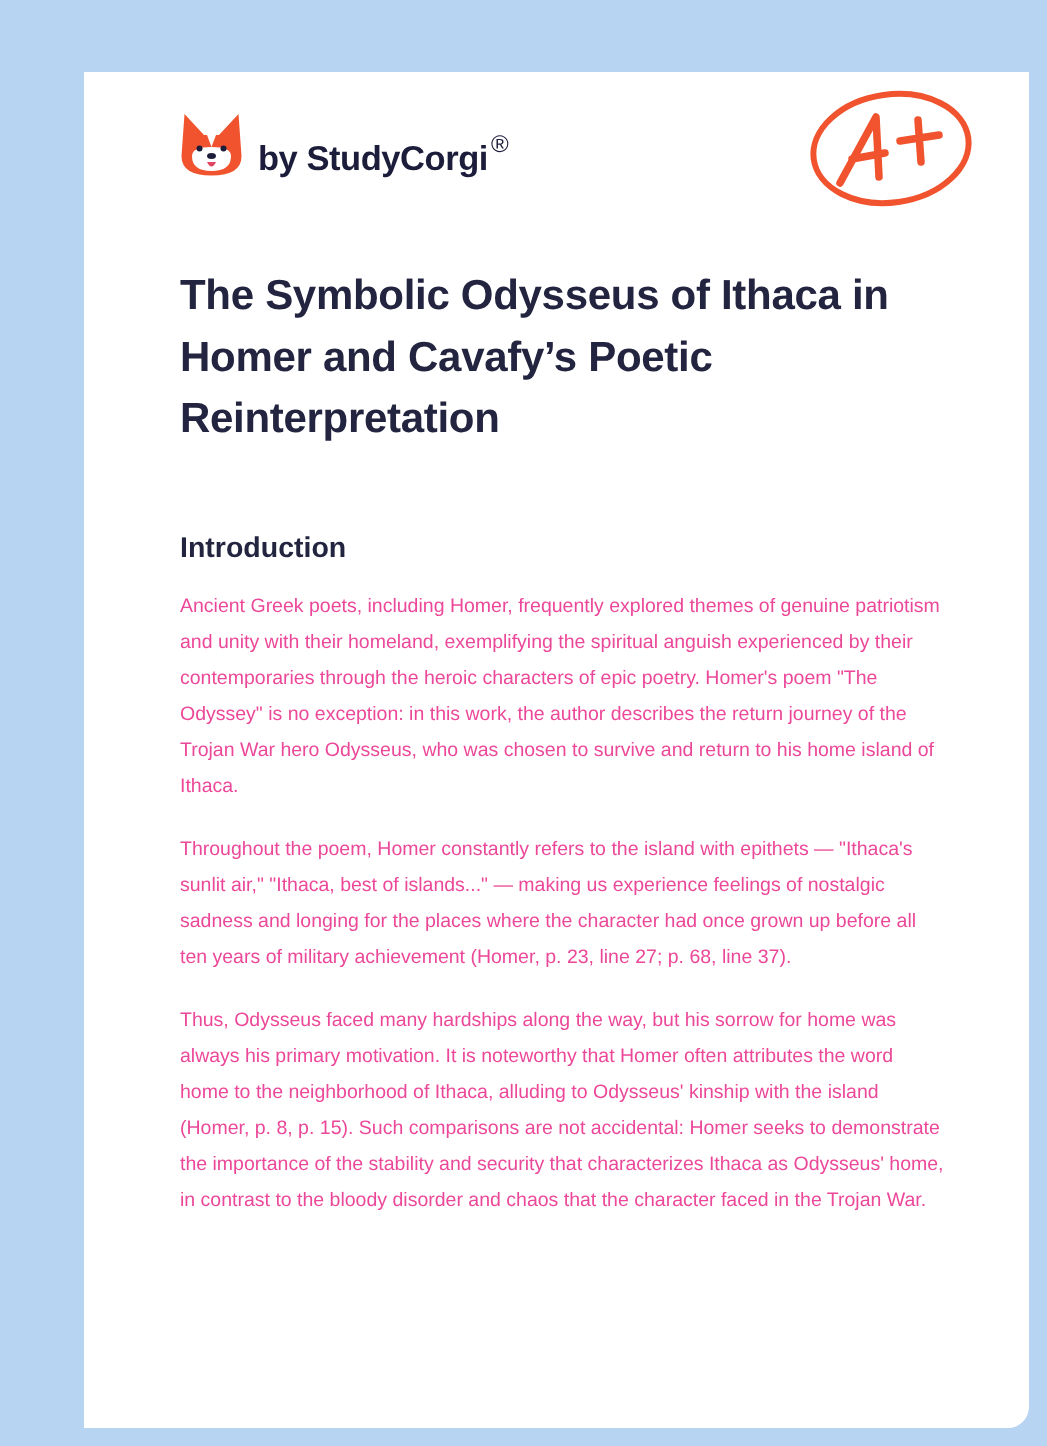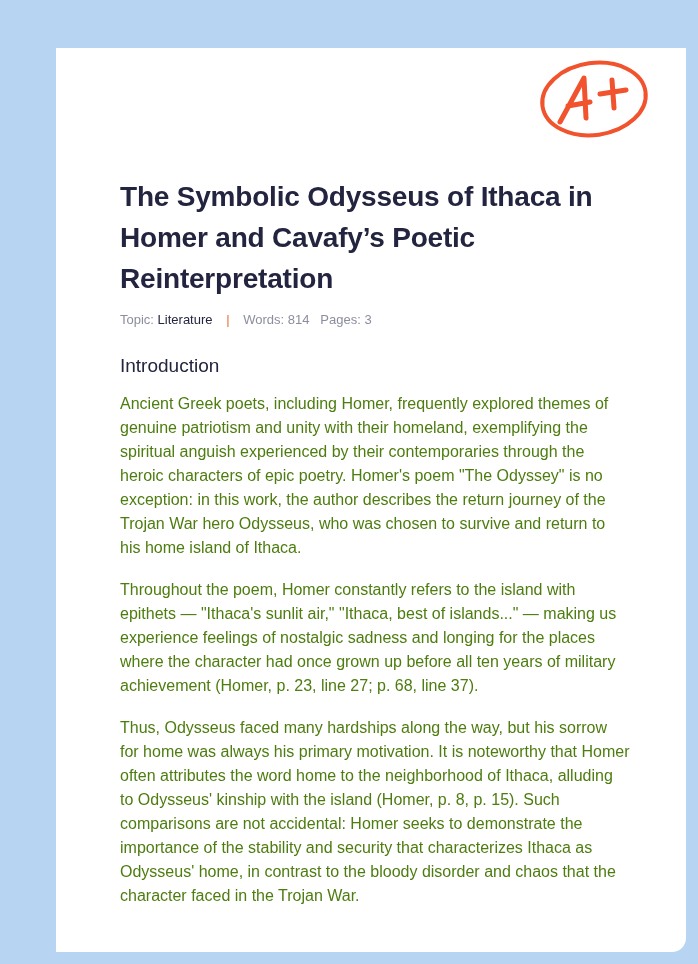--- a/index.html
+++ b/index.html
@@ -25,50 +25,52 @@
     h1 {
       position: absolute; left: 64px; top: 128px; margin: 0;
       width: 520px; font-size: 28px; line-height: 41px; font-weight: 700;
       color: #23243f; letter-spacing: -0.2px;
     }
     .meta { position: absolute; left: 64px; top: 264px; font-size: 13px; color: #8c8e9e; }
     .meta .val { color: #23243f; }
     .meta .sep { color: #e0703f; margin: 0 10px; }
     h2 {
       position: absolute; left: 64px; top: 307px; margin: 0;
-      font-size: 19px; font-weight: 400; color: #23243f;
+      font-size: 19px; font-weight: 700; color: #23243f;
     }
     .content { position: absolute; left: 64px; top: 344px; width: 510px; }
     .content p {
-      margin: 0 0 18px 0; font-size: 16px; line-height: 24px; color: #4d7c0f;
+      margin: 0 0 18px 0; font-size: 13px; line-height: 24px; color: #ec4899;
     }
   </style>
 </head>
 <body>
 
 <div class="card">
+  <div class="logo">
+    <svg width="42" height="46" viewBox="0 0 42 46">
+      <path d="M3 2 L16 16 L26 16 L39 2 L41 30 Q41 43 21 43 Q1 43 1 30 Z" fill="#f0532d"></path>
+      <path d="M8 30 Q8 24 21 24 Q34 24 34 30 Q34 40 21 40 Q8 40 8 30 Z" fill="#ffffff"></path>
+      <path d="M18 16 L21 24 L24 16 Z" fill="#ffffff"></path>
+      <circle cx="13" cy="25" r="2" fill="#1c1d3b"></circle>
+      <circle cx="29" cy="25" r="2" fill="#1c1d3b"></circle>
+      <ellipse cx="21" cy="30" rx="3" ry="2" fill="#1c1d3b"></ellipse>
+      <path d="M18 34 Q21 40 24 34 Z" fill="#e0465f"></path>
+    </svg>
+    <span class="logo-text"><span>by StudyCorgi</span><span class="reg">®</span></span>
+  </div>
 
   <svg class="aplus" width="112" height="84" viewBox="0 0 112 84">
     <ellipse cx="56" cy="43" rx="52" ry="36" fill="none" stroke="#f0532d" stroke-width="4" transform="rotate(-8 56 43)"></ellipse>
     <path d="M22 66 L46 22 L48 62 M30 50 L52 46" fill="none" stroke="#f0532d" stroke-width="5" stroke-linecap="round" stroke-linejoin="round"></path>
     <path d="M62 38 L88 34 M74 24 L76 52" fill="none" stroke="#f0532d" stroke-width="5" stroke-linecap="round"></path>
   </svg>
 
   <h1>The Symbolic Odysseus of Ithaca in Homer and Cavafy’s Poetic Reinterpretation</h1>
 
-  <div class="meta">
-    <span>Topic:</span>
-    <span class="val">Literature</span>
-    <span class="sep">|</span>
-    <span>Words:</span>
-    <span>814</span>
-    &nbsp;
-    <span>Pages:</span>
-    <span>3</span>
-  </div>
 
   <h2>Introduction</h2>
 
   <div class="content">
     <p>Ancient Greek poets, including Homer, frequently explored themes of genuine patriotism and unity with their homeland, exemplifying the spiritual anguish experienced by their contemporaries through the heroic characters of epic poetry. Homer's poem "The Odyssey" is no exception: in this work, the author describes the return journey of the Trojan War hero Odysseus, who was chosen to survive and return to his home island of Ithaca.</p>
     <p>Throughout the poem, Homer constantly refers to the island with epithets — "Ithaca's sunlit air," "Ithaca, best of islands..." — making us experience feelings of nostalgic sadness and longing for the places where the character had once grown up before all ten years of military achievement (Homer, p. 23, line 27; p. 68, line 37).</p>
     <p>Thus, Odysseus faced many hardships along the way, but his sorrow for home was always his primary motivation. It is noteworthy that Homer often attributes the word home to the neighborhood of Ithaca, alluding to Odysseus' kinship with the island (Homer, p. 8, p. 15). Such comparisons are not accidental: Homer seeks to demonstrate the importance of the stability and security that characterizes Ithaca as Odysseus' home, in contrast to the bloody disorder and chaos that the character faced in the Trojan War.</p>
   </div>
 </div>
 

